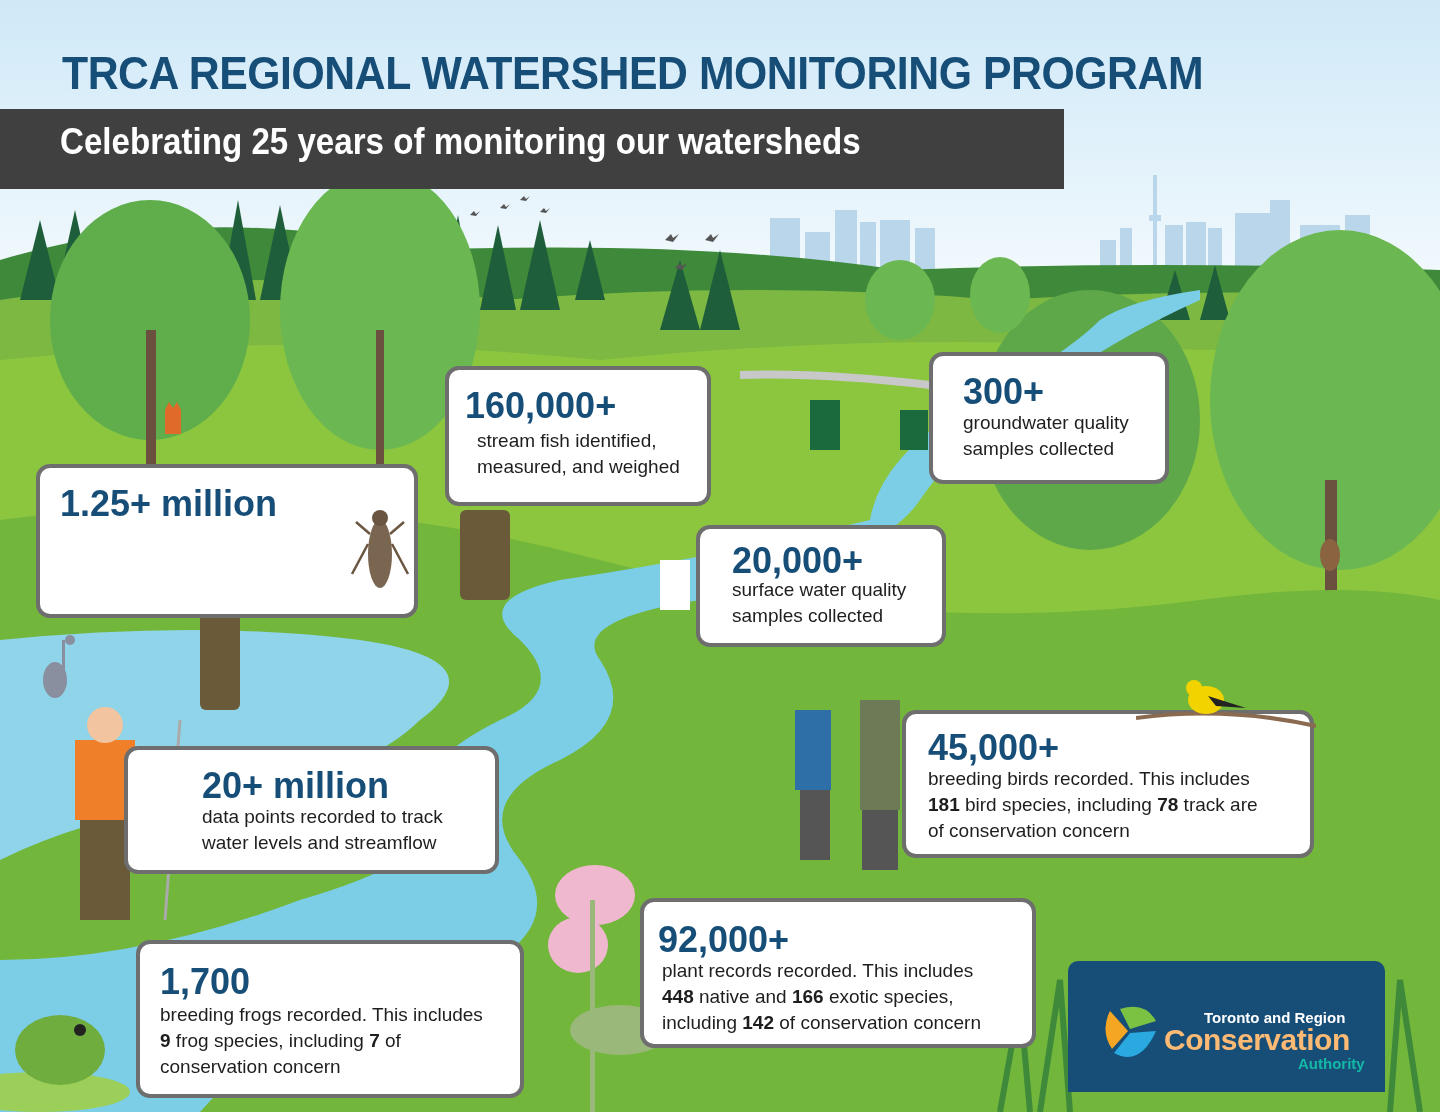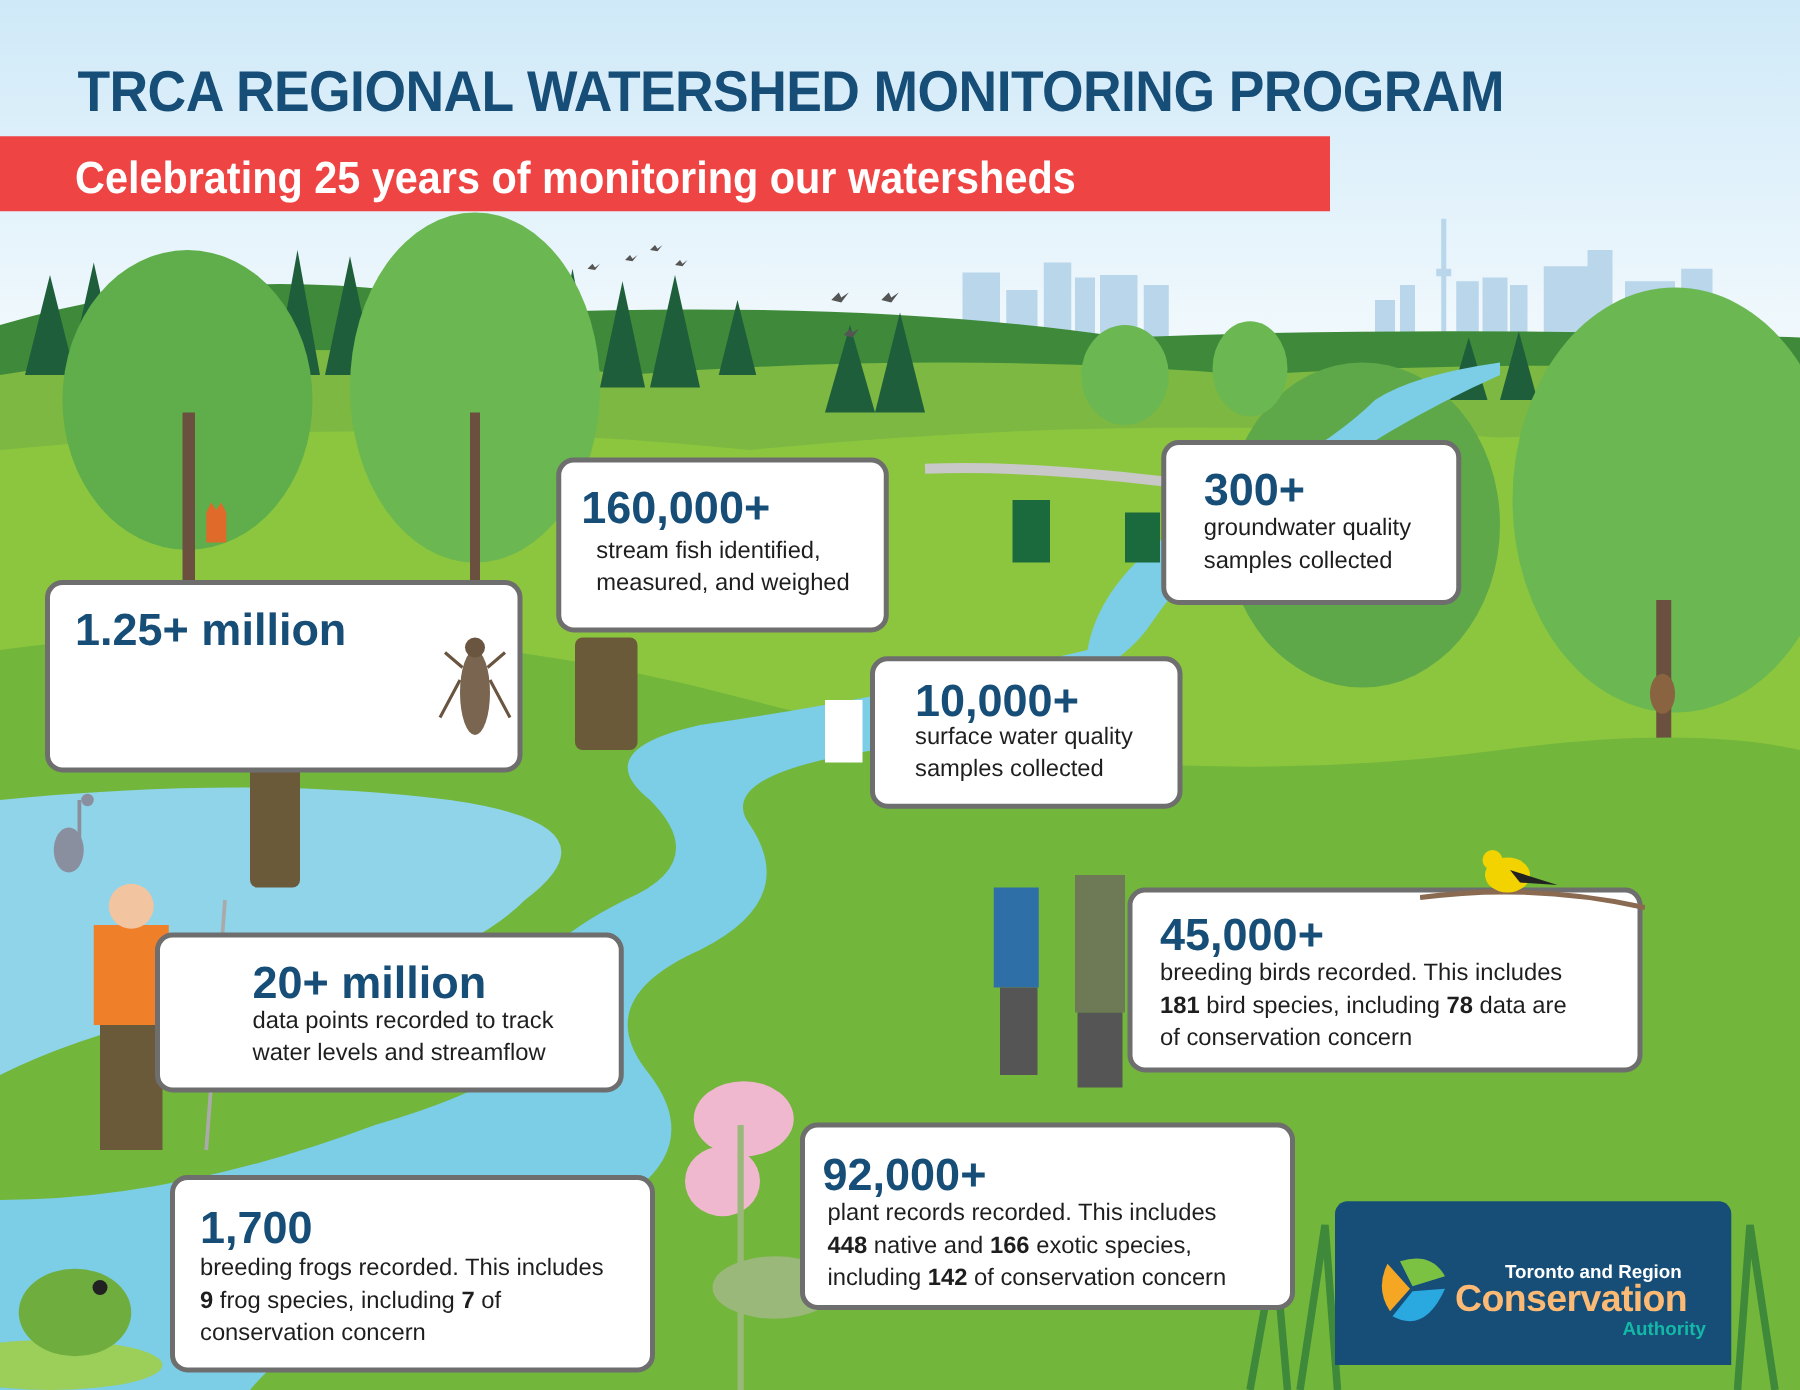--- a/index.html
+++ b/index.html
@@ -6,21 +6,21 @@
   html, body { width: 1440px; height: 1112px; overflow: hidden; }
   body { font-family: "Liberation Sans", "DejaVu Sans", sans-serif; position: relative; background: #dff0fa; }
   .scene { position: absolute; left: 0; top: 0; width: 1440px; height: 1112px; }
   .title {
     position: absolute; left: 62px; top: 46px; font-size: 46px; font-weight: bold;
     color: #174e78; letter-spacing: -0.5px; white-space: nowrap;
     font-family: "Liberation Sans Narrow", "Liberation Sans", sans-serif;
     transform: scaleX(0.93); transform-origin: left top;
   }
   .banner {
-    position: absolute; left: 0; top: 109px; width: 1064px; height: 60px; background: #ef4444;
+    position: absolute; left: 0; top: 109px; width: 1064px; height: 80px; background: #404040;
   }
   .banner span {
     position: absolute; left: 60px; top: 12px; font-size: 36px; font-weight: bold; color: #fff;
     white-space: nowrap; transform: scaleX(0.92); transform-origin: left top;
   }
   .card {
     position: absolute; background: #fff; border: 4px solid #6e6e6e; border-radius: 14px;
   }
   .card .big {
     position: absolute; font-weight: bold; color: #174e78; font-size: 36px; line-height: 1; white-space: nowrap;
@@ -193,40 +193,40 @@
 
 <div class="card" style="left:929px;top:352px;width:240px;height:132px;">
   <div class="big" style="left:30px;top:18px;">300+</div>
   <div class="desc" style="left:30px;top:54px;">
     <div>groundwater quality</div>
     <div>samples collected</div>
   </div>
 </div>
 
 <div class="card" style="left:696px;top:525px;width:250px;height:122px;">
-  <div class="big" style="left:32px;top:14px;">10,000+</div>
+  <div class="big" style="left:32px;top:14px;">20,000+</div>
   <div class="desc" style="left:32px;top:48px;">
     <div>surface water quality</div>
     <div>samples collected</div>
   </div>
 </div>
 
 <div class="card" style="left:124px;top:746px;width:375px;height:128px;">
   <div class="big" style="left:74px;top:18px;">20+ million</div>
   <div class="desc" style="left:74px;top:54px;">
     <div>data points recorded to track</div>
     <div>water levels and streamflow</div>
   </div>
 </div>
 
 <div class="card" style="left:902px;top:710px;width:412px;height:148px;">
   <div class="big" style="left:22px;top:16px;">45,000+</div>
   <div class="desc" style="left:22px;top:52px;">
     <div>breeding birds recorded.  This includes</div>
-    <div><b>181</b><span> bird species, including </span><b>78</b><span> data are</span></div>
+    <div><b>181</b><span> bird species, including </span><b>78</b><span> track are</span></div>
     <div>of conservation concern</div>
   </div>
   <svg style="position:absolute;left:230px;top:-36px;" width="180" height="80" viewBox="0 0 180 80">
     <path d="M0 40 Q90 28 180 48" stroke="#8a6a50" stroke-width="4" fill="none"></path>
     <ellipse cx="70" cy="22" rx="18" ry="14" fill="#f2d300"></ellipse>
     <circle cx="58" cy="10" r="8" fill="#f2d300"></circle>
     <path d="M72 18 L110 30 L80 28 Z" fill="#222"></path>
   </svg>
 </div>
 

